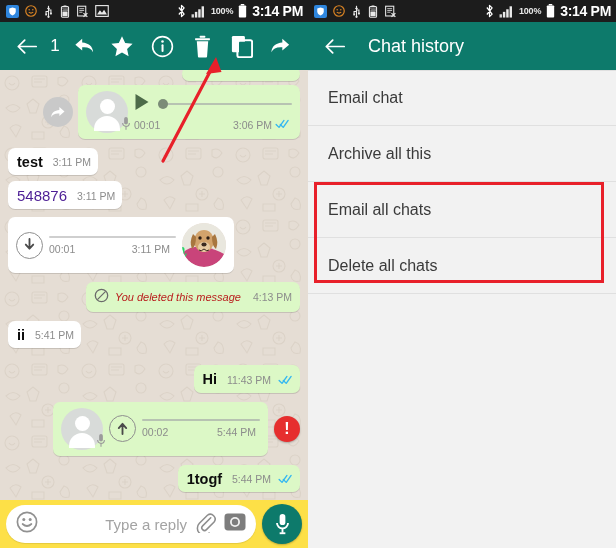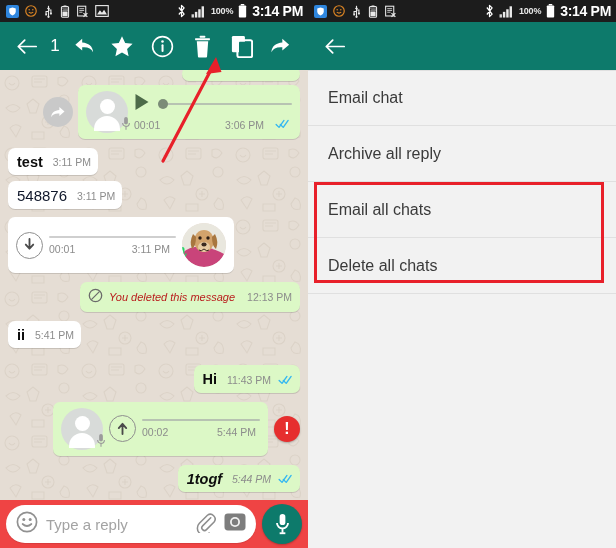--- a/index.html
+++ b/index.html
@@ -63,21 +63,21 @@
     border-radius: 7px;
     box-shadow: 0 1px 0.5px rgba(0,0,0,.13);
     padding: 5px 7px 5px 9px;
     font-size: 14px; color: #111;
     display: inline-block;
   }
   .bubble.in  { background: #ffffff; }
   .bubble.out { background: #dcf8c6; }
 
   .btext { font-size: 14.5px; color: #0d0d0d; font-weight: bold; vertical-align: middle; }
-  .btext.link { color: #0f172a; font-weight: normal; font-size: 15px; }
+  .btext.link { color: #4c1d95; font-weight: normal; font-size: 15px; }
   .meta { font-size: 10.5px; color: #8c8c8c; margin-left: 6px; vertical-align: middle; white-space: nowrap; }
   .ticks { display: inline-block; margin-left: 3px; vertical-align: middle; }
 
   
   .bubble.deleted { background: #dcf8c6; display:flex; align-items:center; gap:6px; padding: 6px 8px; }
   .deleted-txt { font-style: italic; color: #b91c1c; font-size: 11px; }
 
   
   .voice { display: flex; align-items: center; gap: 6px; padding: 6px 8px; min-width: 215px; }
   .avatar {
@@ -86,30 +86,31 @@
   }
   .avatar .head { position:absolute; width:15px; height:15px; border-radius:50%; background:#fff; left:13.5px; top:8px; }
   .avatar .body { position:absolute; width:26px; height:15px; border-radius:13px 13px 0 0; background:#fff; left:8px; top:25px; }
   .avatar .micbadge { position:absolute; right:-3px; bottom:-1px; }
   .avatar.photo { background: #e8ded4; overflow:hidden; }
   .vwrap { flex: 1 1 auto; display:flex; flex-direction:column; justify-content:center; }
   .vtrack-row { display:flex; align-items:center; gap:8px; }
   .vtrack { flex:1 1 auto; height: 2px; background: #b7c3b2; position: relative; border-radius:2px; }
   .vtrack .knob { position:absolute; left:0; top:-4px; width:10px; height:10px; border-radius:50%; background:#7b8c77; }
   .vmeta { display:flex; justify-content:space-between; font-size:10.5px; color:#8c8c8c; margin-top:5px; padding-right: 2px; }
-  .vmeta .right { display:flex; align-items:center; gap:8px; }
+  .vmeta .right { display:flex; align-items:center; gap:0; }
   .dlbtn { width:27px; height:27px; border-radius:50%; border:1.5px solid #8f8f8f; display:flex; align-items:center; justify-content:center; flex:0 0 auto;}
   .fwdbadge { width:30px;height:30px;border-radius:50%;background:#c9c9c9;display:flex;align-items:center;justify-content:center;align-self:center;margin-right:5px;flex:0 0 auto;}
   .errbadge { width:26px;height:26px;border-radius:50%;background:#e62e2e;display:flex;align-items:center;justify-content:center;color:#fff;font-weight:bold;font-size:16px;align-self:center;margin-left:6px;flex:0 0 auto; box-shadow:0 1px 2px rgba(0,0,0,.25);}
 
   
   .inputbar {
     position:absolute; left:0; right:0; bottom:0; height:48px;
-    background:#ef4444; display:flex; align-items:center; gap:6px; padding: 0 6px;
+    background:#fde047; display:flex; align-items:center; gap:6px; padding: 0 6px;
     z-index: 15;
+    text-align: right;
   }
   .inputpill {
     flex:1 1 auto; height:38px; background:#fff; border-radius:19px;
     display:flex; align-items:center; padding: 0 10px; gap:8px;
     box-shadow: 0 1px 1px rgba(0,0,0,.10);
   }
   .ph { flex:1 1 auto; color:#a3a3a3; font-size:15px; }
   .micbtn { width:40px;height:40px;border-radius:50%;background:#0d7a6b;display:flex;align-items:center;justify-content:center;flex:0 0 auto;box-shadow:0 1px 2px rgba(0,0,0,.25);}
 
   
@@ -398,21 +399,21 @@
 
         <div class="row out" style="padding-top:6px;">
           <div class="bubble out deleted">
             <span>
               <svg width="15" height="15" viewBox="0 0 16 16">
                   <circle cx="8" cy="8" r="6.6" fill="none" stroke="#6b6b6b" stroke-width="1.4"></circle>
                   <path d="M3.6 12.4 L12.4 3.6" stroke="#6b6b6b" stroke-width="1.4"></path>
                 </svg>
             </span>
             <span class="deleted-txt">You deleted this message</span>
-            <span class="meta">12:13 PM</span>
+            <span class="meta">4:13 PM</span>
           </div>
         </div>
 
         <div class="row in" style="padding-top:6px;">
           <div class="bubble in">
             <span class="btext">ii</span>
             <span class="meta">5:41 PM</span>
           </div>
         </div>
 
@@ -453,21 +454,21 @@
                 </div>
               <div class="vmeta" style="padding-right:4px">
                 <span>00:02</span>
                 <span>5:44 PM</span>
               </div>
             </div>
           </div>
           <div class="errbadge">!</div>
         </div>
 
-        <div class="row out" style="padding-top:6px;font-style:italic;">
+        <div class="row out" style="padding-top:6px;">
           <div class="bubble out">
             <span class="btext">1togf</span>
             <span class="meta">5:44 PM</span>
             <span class="ticks">
               <svg width="15" height="10" viewBox="0 0 16 11">
                   <path d="M1 6 L4.2 9.2 L9.6 1.6" fill="none" stroke="#34b7f1" stroke-width="1.5" stroke-linecap="round" stroke-linejoin="round"></path>
                   <path d="M5.6 6 L8.8 9.2 L14.2 1.6" fill="none" stroke="#34b7f1" stroke-width="1.5" stroke-linecap="round" stroke-linejoin="round"></path>
                 </svg>
             </span>
           </div>
@@ -590,28 +591,29 @@
         <span class="sb-time">3:14 PM</span>
       </div>
     </div>
 
     <div class="appbar-right">
       <span style="display:flex;align-items:center">
         <svg width="22" height="19" viewBox="0 0 24 20">
             <path d="M9.5 3 L2.5 10 L9.5 17 M2.5 10 H22" stroke="#fff" stroke-width="1.9" fill="none" stroke-linecap="round" stroke-linejoin="round"></path>
           </svg>
       </span>
+      <span class="appbar-title">Chat history</span>
     </div>
 
     <div class="menu-list" style="position:relative;">
       <div class="menu-item">
         <span>Email chat</span>
       </div>
       <div class="menu-item">
-        <span>Archive all reply</span>
+        <span>Archive all this</span>
       </div>
       <div class="menu-item">
         <span>Email all chats</span>
       </div>
       <div class="menu-item">
         <span>Delete all chats</span>
       </div>
 
       <div class="hl-box" style="left:6px; top:112px; width:290px; height:101px;"></div>
     </div>

